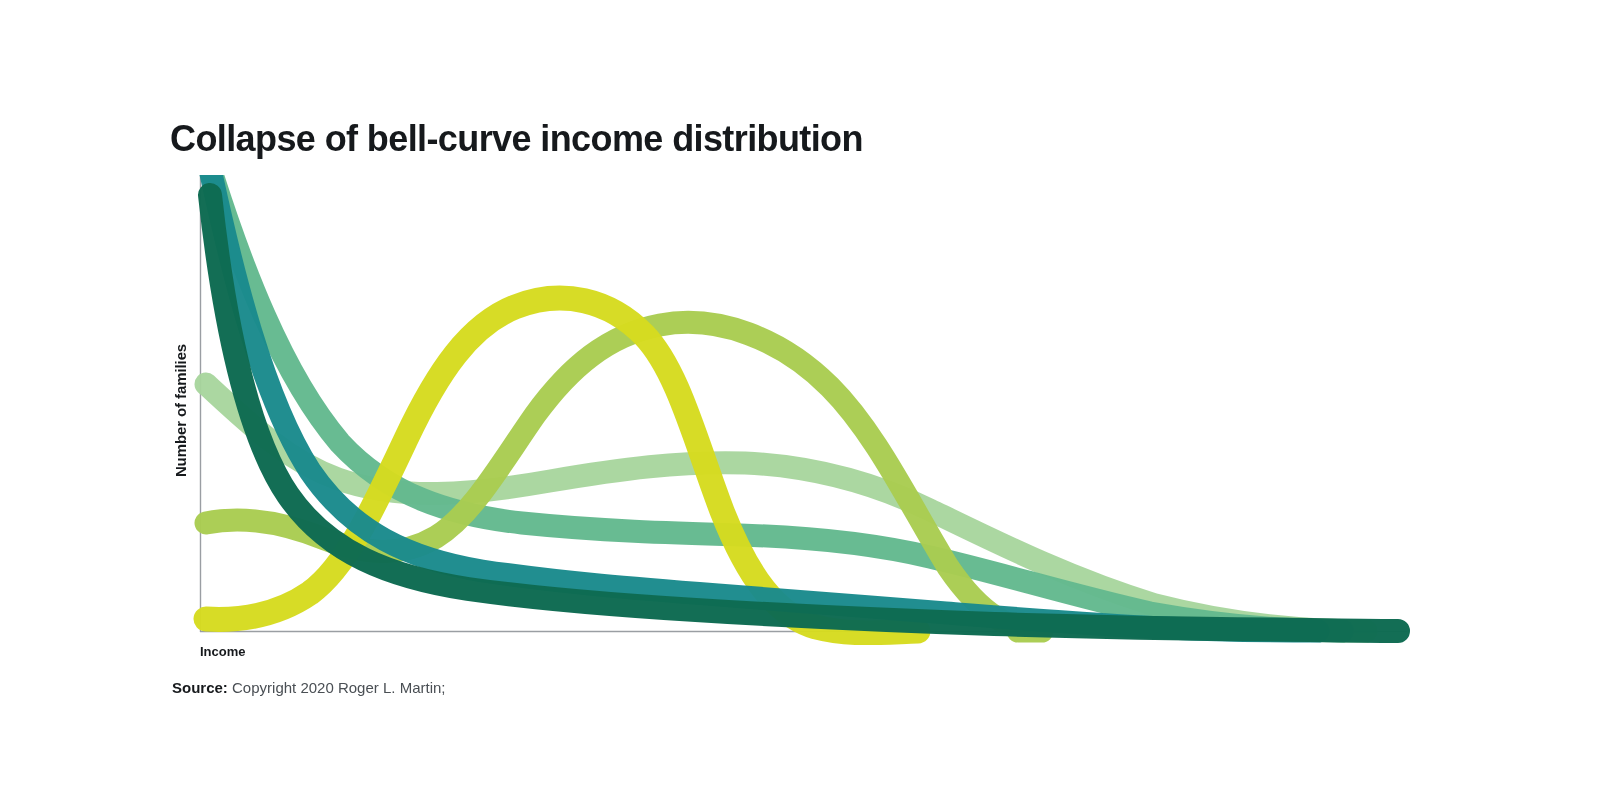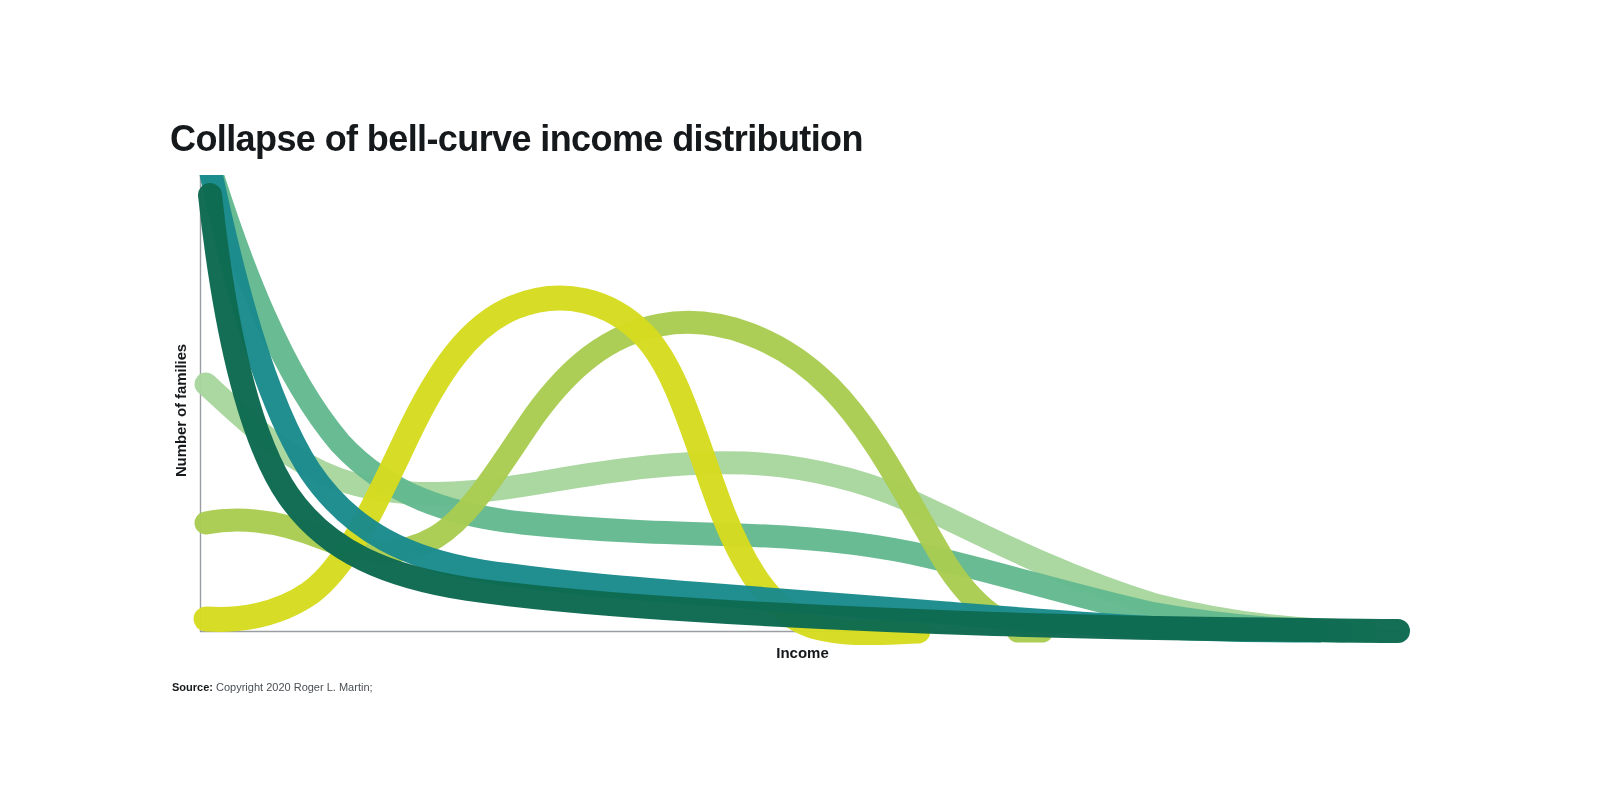--- a/index.html
+++ b/index.html
@@ -58,30 +58,29 @@
     font-size: 15px;
     font-weight: bold;
     color: #16191c;
     letter-spacing: -0.1px;
   }
   #xlabel {
     position: absolute;
     left: 200px;
     top: 644px;
     width: 1205px;
-    text-align: center;
-    font-size: 15px;
+    font-size: 13px;
     font-weight: bold;
     color: #16191c;
   }
   #source-note {
     position: absolute;
     left: 172px;
     top: 679px;
-    font-size: 11px;
+    font-size: 15px;
     line-height: 17px;
     color: #4a4f54;
     text-align: right;
   }
   #source-note .src-label {
     font-weight: bold;
     color: #16191c;
   }
   .srcline { display: block; }
 </style>

